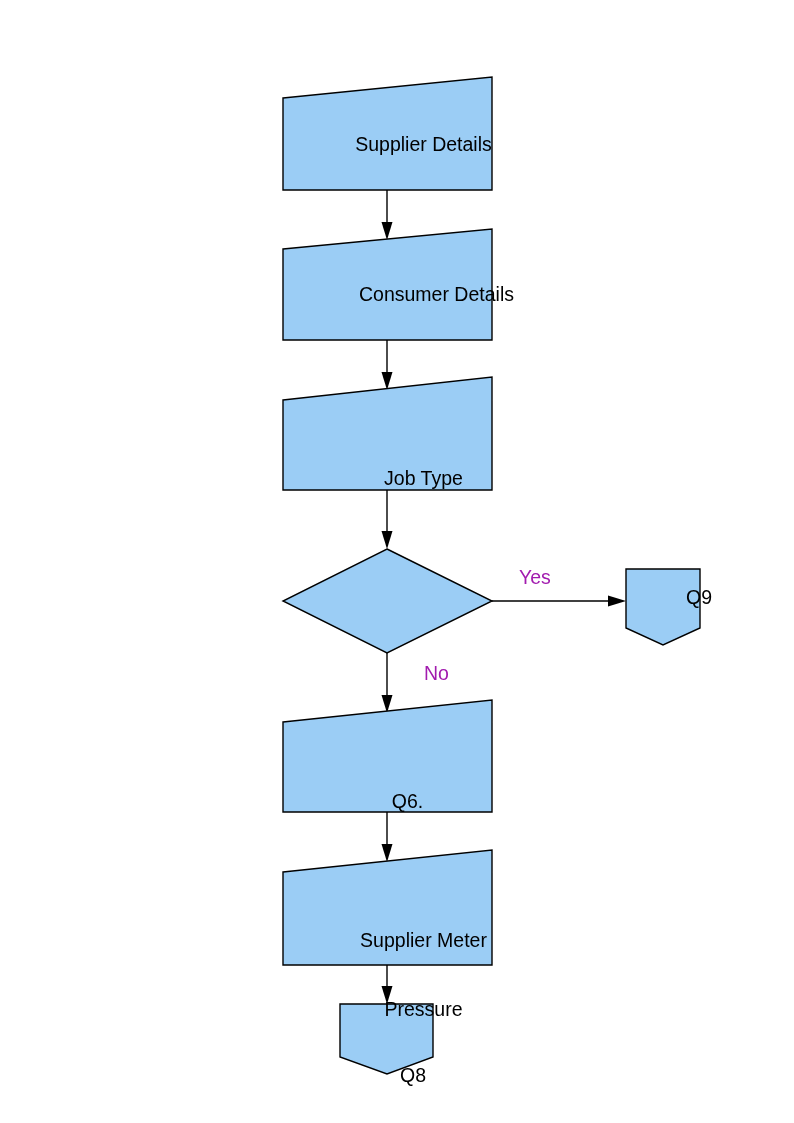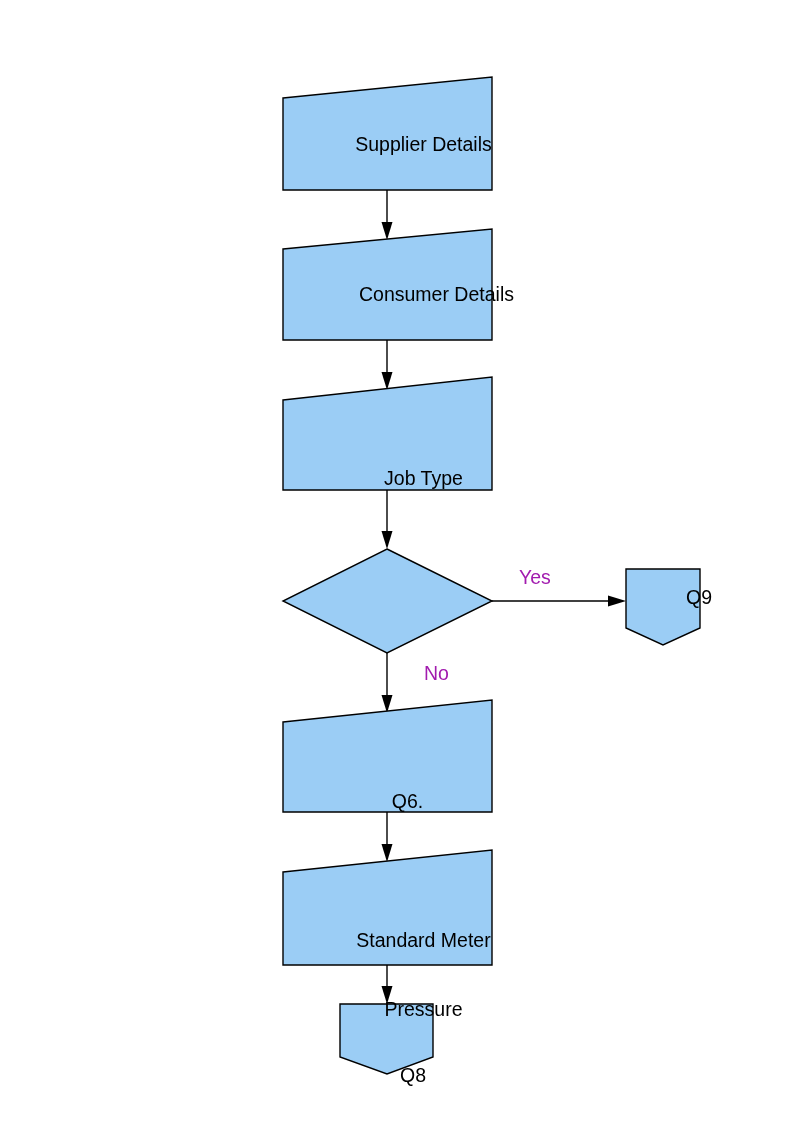--- a/index.html
+++ b/index.html
@@ -138,21 +138,21 @@
   </div>
 
 
   <div class="node-label" style="left:626px; top:586px; width:74px;">Q9</div>
 
   <div class="node-label" style="left:267px; top:744px; width:209px;">
     <div>Q6.</div>
   </div>
 
   <div class="node-label" style="left:283px; top:883px; width:209px;">
-    <div>Standard Meter</div>
+    <div>Supplier Meter</div>
     <div>Pressure</div>
   </div>
 
   <div class="node-label" style="left:340px; top:1032px; width:74px;margin-top:32px;">Q8</div>
 
   <div class="edge-label" style="left:519px; top:566px;">Yes</div>
 
   <div class="edge-label" style="left:424px; top:662px;">No</div>
 
 </div>

